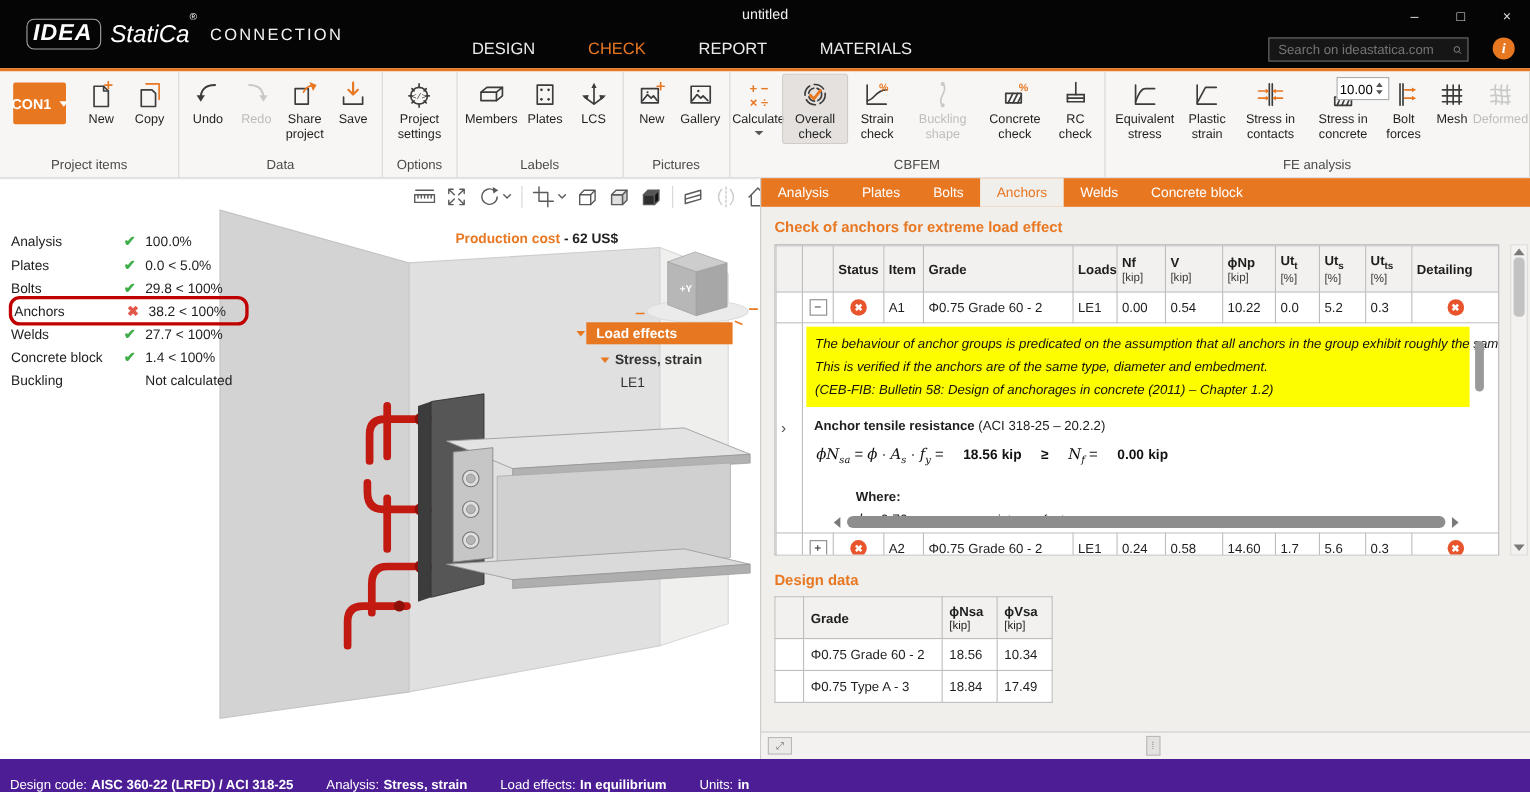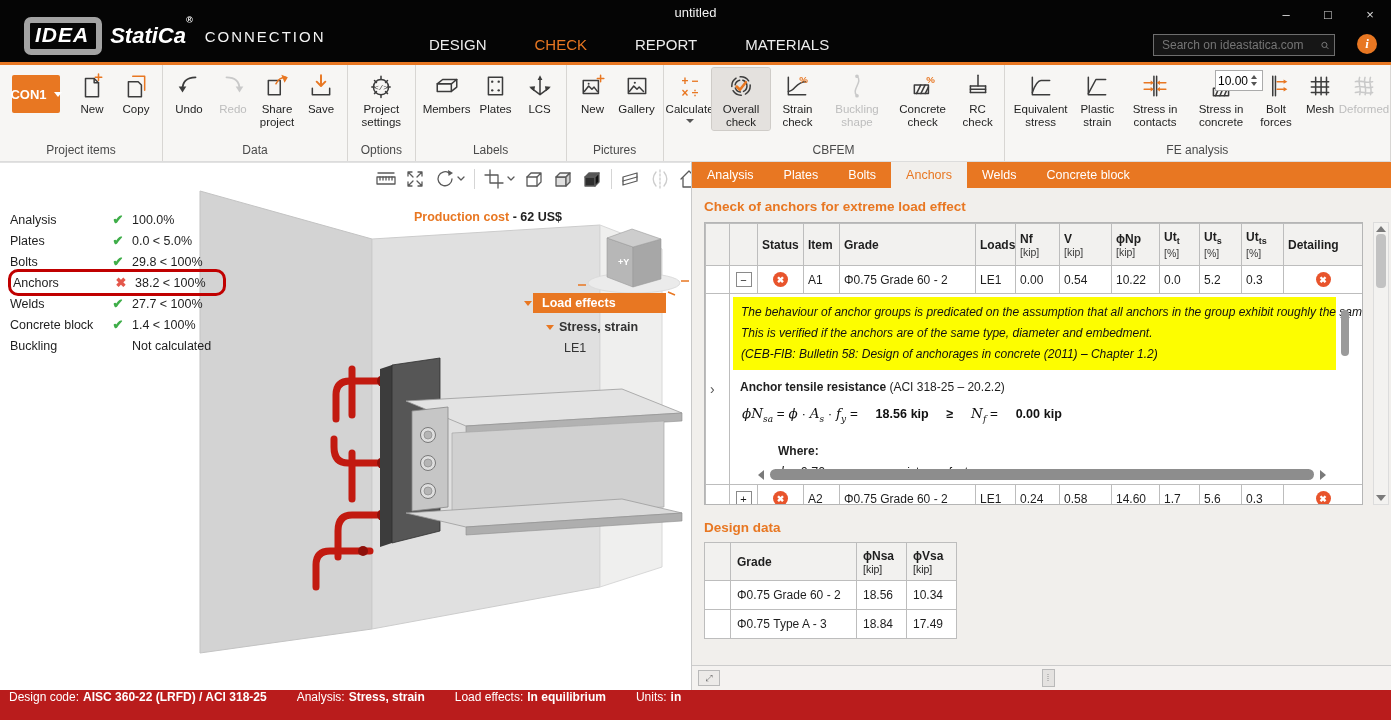--- a/index.html
+++ b/index.html
@@ -5,22 +5,22 @@
   *{box-sizing:border-box;margin:0;padding:0}
   body{font-family:"Liberation Sans",sans-serif;background:#888}
   #app{position:relative;width:1391px;height:720px;background:#fff;overflow:hidden}
 
   
   .hdr{position:absolute;top:0;left:0;right:0;height:62px;background:#050505;color:#fff}
   .win-title{position:absolute;top:5px;left:50%;transform:translateX(-50%);font-size:13px;color:#f2f2f2}
   .win-controls{position:absolute;top:0;right:0;display:flex}
   .win-btn{width:42px;height:28px;display:flex;align-items:center;justify-content:center;font-size:13px;color:#ddd;cursor:default}
   .logo{position:absolute;left:24px;top:17px;display:flex;align-items:center;gap:8px}
-  .logo-box{font-style:italic;font-weight:bold;font-size:21px;color:#fff;border:6px solid #a3a3a3;border-radius:7px;padding:0 7px 2px 5px;letter-spacing:1px}
-  .logo-name{font-style:italic;font-weight:bold;font-size:22px}
+  .logo-box{font-style:italic;font-weight:bold;font-size:21px;color:#fff;border:1px solid #a3a3a3;border-radius:7px;padding:0 7px 2px 5px;letter-spacing:1px}
+  .logo-name{font-style:italic;font-weight:normal;font-size:22px}
   .logo-reg{font-size:9px;vertical-align:top;position:relative;top:-8px}
   .logo-product{font-size:15px;letter-spacing:2px;margin-left:4px;color:#f4f4f4}
   .menu{position:absolute;left:405px;bottom:0;height:36px;display:flex}
   .menu-item{padding:0 24px;display:flex;align-items:center;font-size:15px;color:#ececec;cursor:pointer}
   .menu-item.active{color:#e87722}
   .hdr-search{position:absolute;right:56px;top:34px;width:182px;height:22px;background:#161616;border:1px solid #6e6e6e;display:flex;align-items:center}
   .hdr-search input{flex:1;background:transparent;border:none;outline:none;color:#ccc;font-size:12px;padding:0 4px 0 8px;font-family:"Liberation Sans",sans-serif}
   .hdr-search svg{margin-right:5px}
   .info-btn{position:absolute;right:14px;top:34px;width:20px;height:20px;border-radius:50%;background:#e87722;color:#fff;font-family:"Liberation Serif",serif;font-style:italic;font-weight:bold;font-size:13px;display:flex;align-items:center;justify-content:center}
   .accent-line{position:absolute;top:62px;left:0;right:0;height:3px;background:#e87722}
@@ -119,21 +119,21 @@
   table.dd{position:absolute;top:380px;left:12px;border-collapse:collapse;table-layout:fixed;font-size:12px;color:#1e1e1e;background:#fff;border:1px solid #b5b5b5}
   table.dd th,table.dd td{border:1px solid #bdbdbd;padding:3px 6px;text-align:left;white-space:nowrap}
   table.dd thead th{background:#f2f1ef;font-weight:bold;height:38px}
   table.dd thead .unit{font-weight:normal;font-size:10.5px}
   table.dd td{height:29px}
   .panel-bottom{position:absolute;bottom:0;left:0;right:0;height:25px;background:#f4f2f0;border-top:1px solid #ccc}
   .pb-btn{position:absolute;left:6px;top:4px;width:22px;height:16px;border:1px solid #b9b9b9;background:#eceae8;font-size:9px;color:#666;display:flex;align-items:center;justify-content:center;cursor:pointer}
   .pb-handle{position:absolute;left:50%;top:3px;width:13px;height:18px;border:1px solid #b9b9b9;background:#e4e2e0;color:#888;font-size:9px;display:flex;align-items:center;justify-content:center;cursor:pointer}
 
   
-  .statusbar{position:absolute;left:0;right:0;bottom:0;height:30px;background:#b91c1c;color:#fff;display:flex;align-items:flex-start;gap:30px;padding-left:9px;font-size:12px}
+  .statusbar{position:absolute;left:0;right:0;bottom:0;height:30px;background:#4c1d95;color:#fff;display:flex;align-items:flex-end;gap:30px;padding-left:9px;font-size:12px}
   .sb-v{font-weight:bold;margin-left:4px}
 </style>
 </head>
 <body>
 
 <div id="app">
 
   <div class="hdr">
     <div class="win-title">untitled</div>
     <div class="win-controls">

